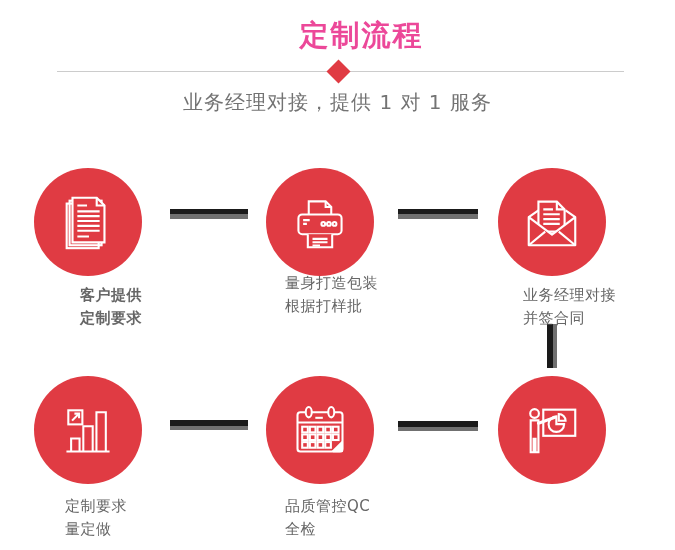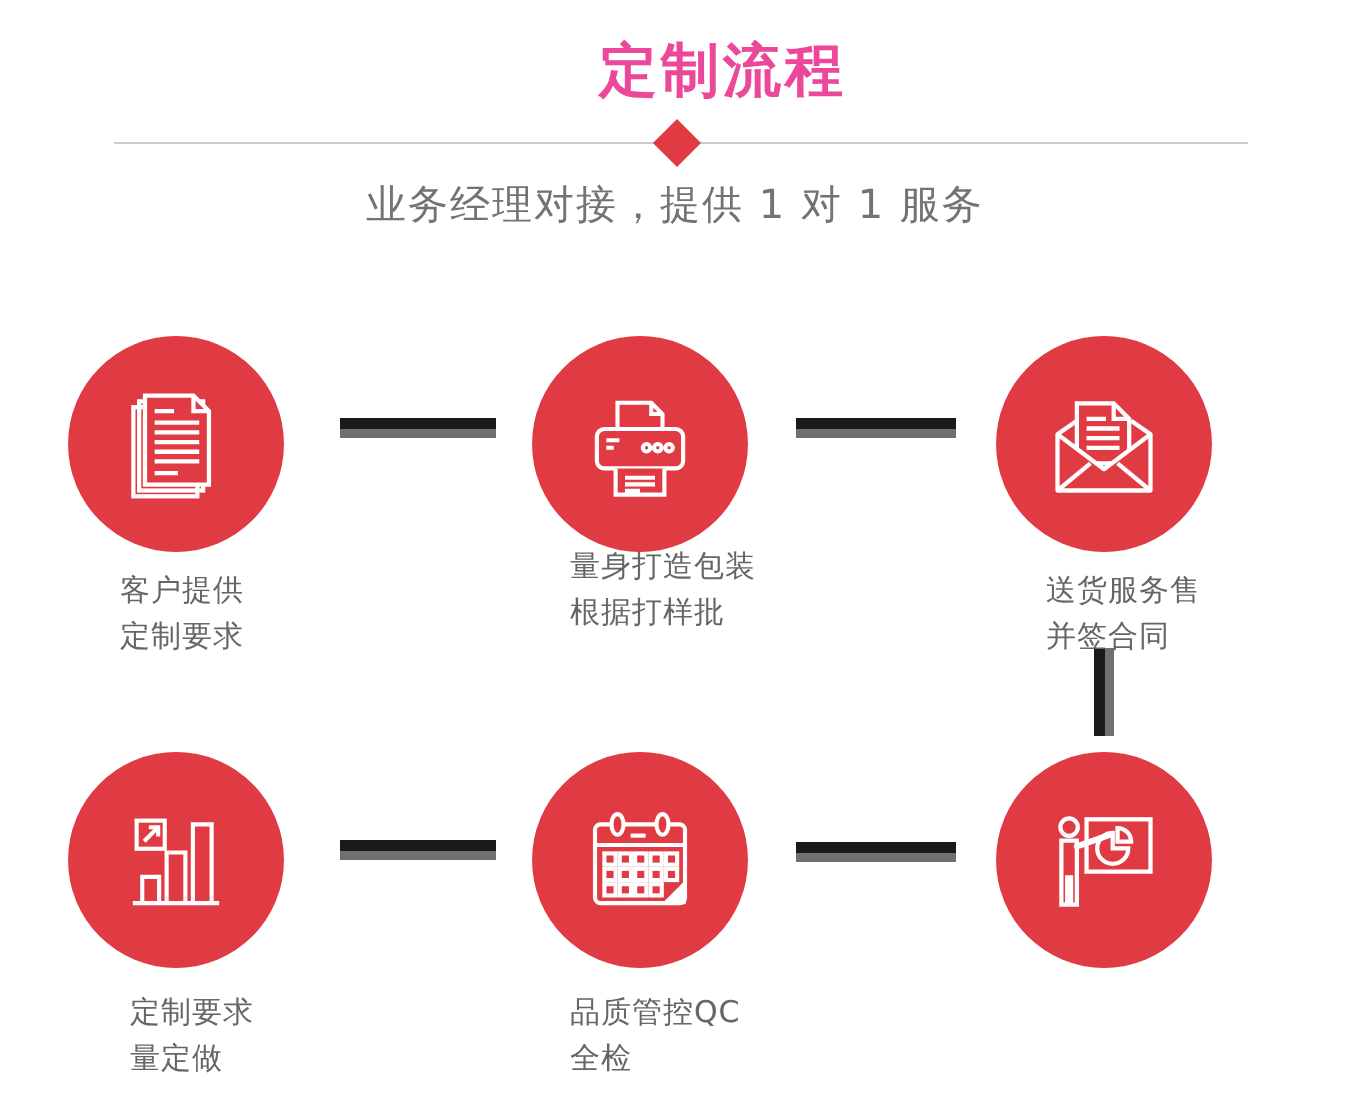--- a/index.html
+++ b/index.html
@@ -23,21 +23,21 @@
   .circle{
     position:absolute;width:108px;height:108px;border-radius:50%;
     background:#e03b43;display:flex;align-items:center;justify-content:center;
   }
   .c1{top:168px;left:34px;} .c2{top:168px;left:266px;} .c3{top:168px;left:498px;}
   .c4{top:376px;left:34px;} .c5{top:376px;left:266px;} .c6{top:376px;left:498px;}
   .label{
     position:absolute;font-size:15px;line-height:23px;color:#666666;
     letter-spacing:0.5px;white-space:pre;
   }
-  .l1{top:284px;left:60px;} .l2{top:272px;left:285px;} .l3{top:284px;left:523px;}
+  .l1{top:284px;left:80px;font-weight:bold;} .l2{top:272px;left:285px;} .l3{top:284px;left:523px;}
   .l4{top:495px;left:65px;} .l5{top:495px;left:285px;} .l6{top:495px;left:523px;}
   .hbar{
     position:absolute;height:10px;
     background:linear-gradient(to bottom,#1a1a1a 0%,#1a1a1a 55%,#707070 55%,#707070 100%);
   }
   .ba{top:209px;left:170px;width:78px;}
   .bb{top:209px;left:398px;width:80px;}
   .bc{top:420px;left:170px;width:78px;}
   .bd{top:421px;left:398px;width:80px;}
   .vbar{
@@ -97,21 +97,21 @@
       <svg width="62" height="62" viewBox="0 0 64 64" fill="none" stroke="#ffffff" stroke-width="2.2">
         <path d="M8,27 L18,20 M56,27 L46,20"></path>
         <path d="M18,11 H37 L45,19 V42 H18 Z" fill="#e03b43"></path>
         <path d="M37,11 V19 H45"></path>
         <path d="M23,19 H33 M23,24 H40 M23,29 H40 M23,34 H40"></path>
         <path d="M8,27 L32,45 L56,27 V56 H8 Z" fill="#e03b43" stroke-linejoin="round"></path>
         <path d="M8,56 L25,42 M56,56 L39,42"></path>
       </svg>
     </span>
   </div>
-  <div class="label l3"><span>送货服务售</span><br><span>并签合同</span></div>
+  <div class="label l3"><span>业务经理对接</span><br><span>并签合同</span></div>
 
   <div class="circle c4">
     <span>
       <svg width="60" height="62" viewBox="0 0 64 64" fill="none" stroke="#ffffff" stroke-width="2.2">
         <path d="M9,55 H55"></path>
         <path d="M14,55 V41 H23 V55"></path>
         <path d="M27,55 V28 H37 V55"></path>
         <path d="M41,55 V13 H51 V55"></path>
         <rect x="11" y="11" width="15" height="15"></rect>
         <path d="M15,22 L22,15"></path>

